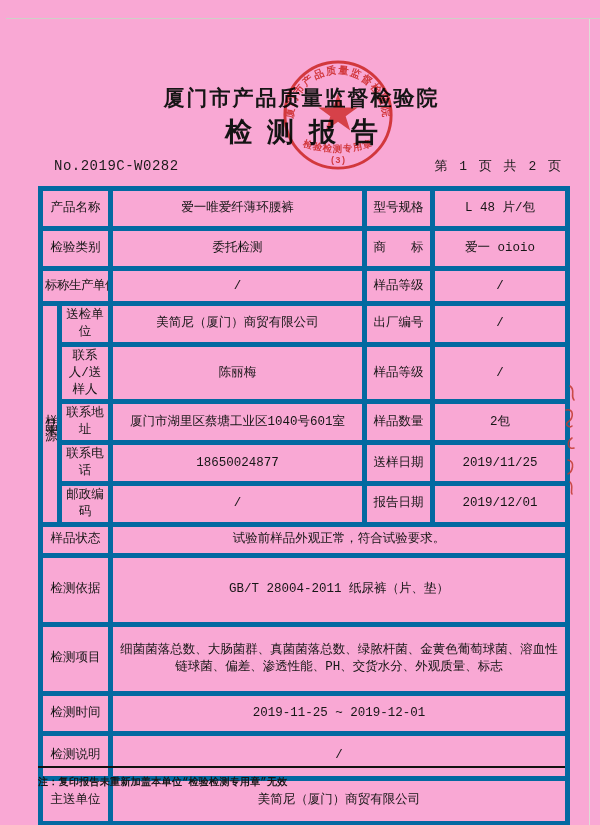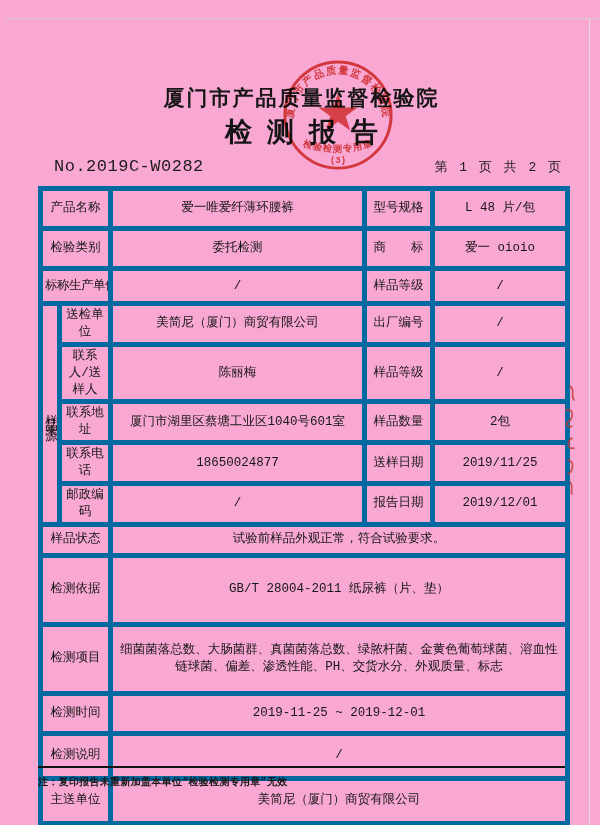--- a/index.html
+++ b/index.html
@@ -41,21 +41,21 @@
   .stamp svg { width:100%; height:100%; }
   .stamp-ring { fill:none; stroke:#cf2f21; stroke-width:3; }
   .stamp-star { fill:#cf2f21; opacity:0.92; }
   .stamp-arc { font-size:10.5px; letter-spacing:1.5px; fill:#cf2f21; font-weight:bold; }
   .stamp-bottom { font-size:9.5px; letter-spacing:1px; fill:#cf2f21; font-weight:bold; }
   .stamp-num { font-size:9px; fill:#cf2f21; font-weight:bold; }
   .meta-row {
     position:absolute; top:157px; left:38px; width:527px;
     display:flex; justify-content:space-between; align-items:baseline;
   }
-  .report-no { font-size:17px; padding-left:16px; letter-spacing:0.5px;text-align:center; }
+  .report-no { font-size:14px; padding-left:16px; letter-spacing:0.5px;text-align:center; }
   .page-info { font-size:13px; padding-right:2px; letter-spacing:2px; }
   table.report {
     position:absolute; top:186px; left:38px; width:527px;
     border-collapse:collapse; table-layout:fixed;
     border:2px solid #2e2e2e;
   }
   table.report td {
     border:5px solid #0369a1;
     font-size:12.5px; line-height:1.35;
     text-align:center; vertical-align:middle;

